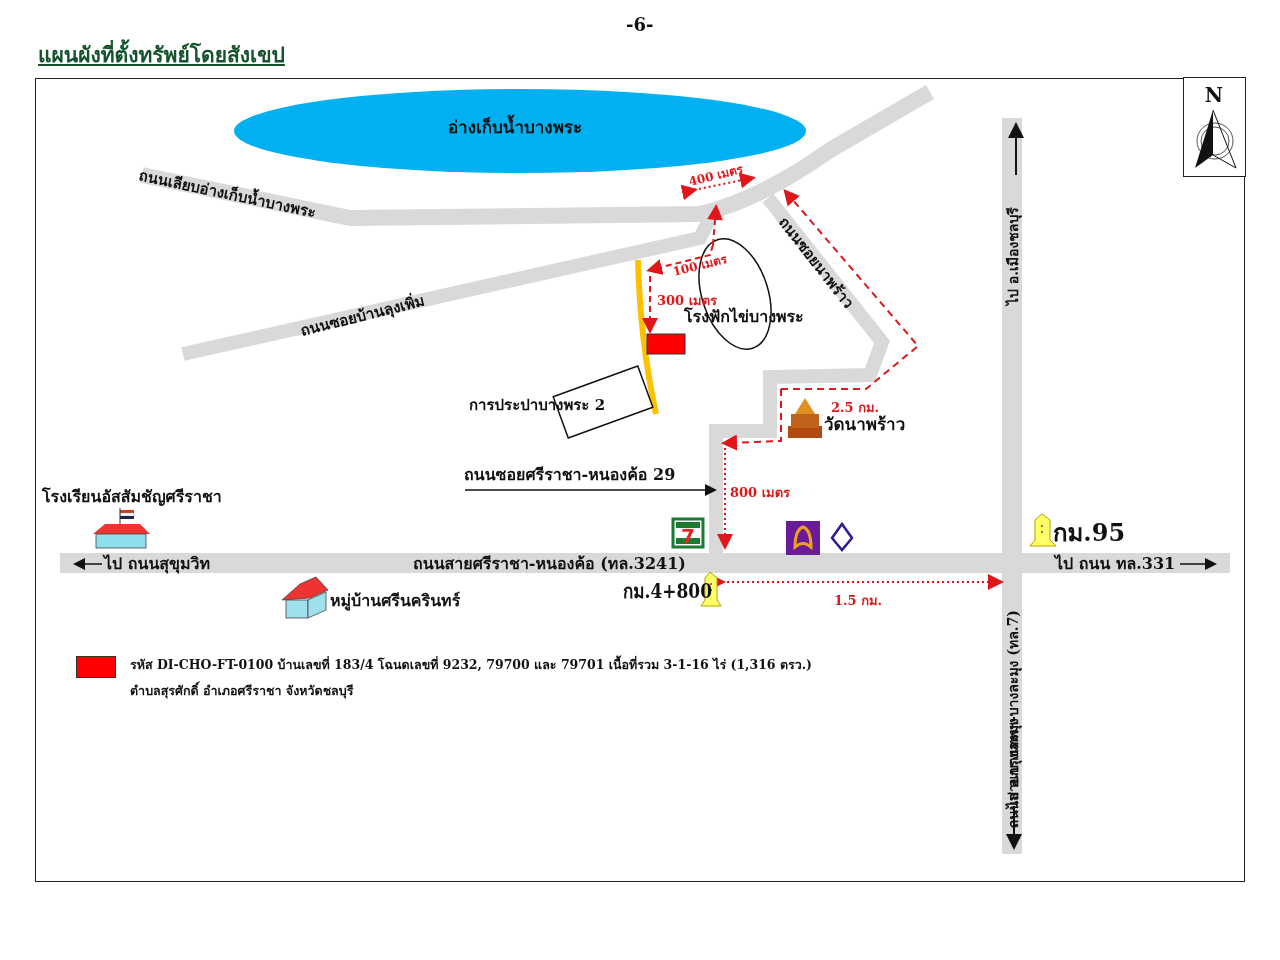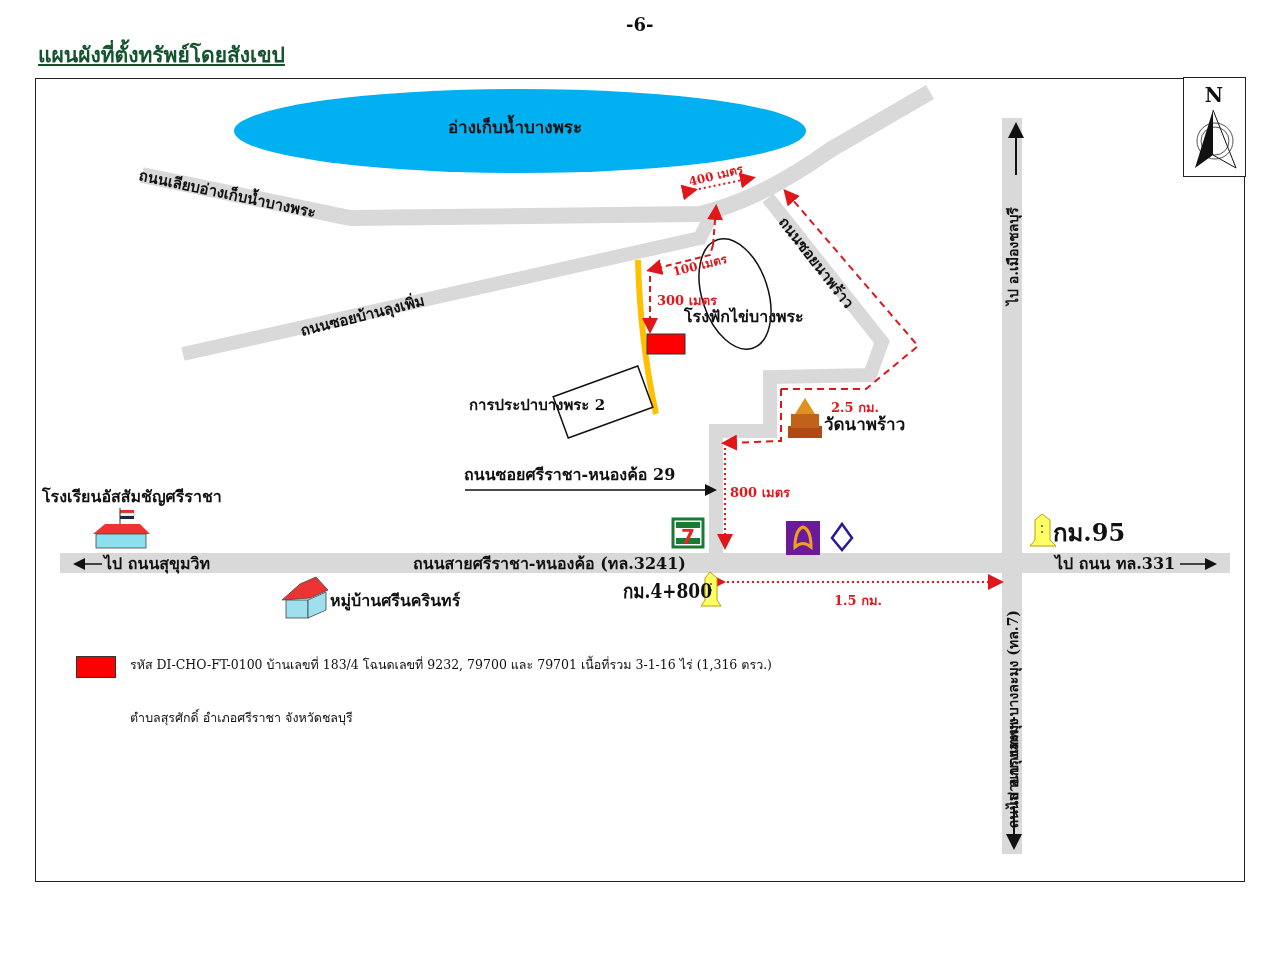--- a/index.html
+++ b/index.html
@@ -4,21 +4,21 @@
 <style>
   html, body { margin: 0; padding: 0; background: #ffffff; }
   body { width: 1280px; height: 960px; position: relative; overflow: hidden; font-family: "DejaVu Serif", serif; }
   .page-number { position: absolute; left: 626px; top: 14px; font-size: 18px; font-weight: bold; color: #111; }
   .page-title { position: absolute; left: 38px; top: 38px; font-size: 21px; font-weight: bold; text-decoration: underline; color: #14532d; }
   .map-frame { position: absolute; left: 35px; top: 78px; width: 1210px; height: 804px; border: 1.5px solid #222; box-sizing: border-box; }
   svg.map { position: absolute; left: 0; top: 0; }
   .lbl { font-family: "DejaVu Serif", serif; font-weight: bold; fill: #111; }
   .red-lbl { font-family: "DejaVu Serif", serif; font-weight: bold; fill: #e0161a; }
   .legend-swatch { position: absolute; left: 76px; top: 656px; width: 38px; height: 20px; background: #ff0000; border: 1px solid #333; }
-  .legend-text { position: absolute; left: 130px; font-size: 12.5px; font-weight: normal; color: #111; white-space: nowrap; }
+  .legend-text { position: absolute; left: 130px; font-size: 12.5px; font-weight: bold; color: #111; white-space: nowrap; }
   .compass-box { position: absolute; left: 1183px; top: 77px; width: 63px; height: 100px; border: 1.5px solid #222; box-sizing: border-box; background: #fff; }
 </style>
 </head>
 <body>
 
 <div class="page-number">-6-</div>
 <div class="page-title">แผนผังที่ตั้งทรัพย์โดยสังเขป</div>
 
 <div class="map-frame"></div>
 
@@ -155,13 +155,13 @@
 <svg style="position:absolute;left:1183px;top:77px;" width="63" height="100">
   <text x="31" y="25" font-size="20" font-weight="bold" text-anchor="middle" font-family="DejaVu Serif, serif" fill="#111">N</text>
   <circle cx="32" cy="64" r="18" fill="none" stroke="#555" stroke-width="1"></circle>
   <circle cx="32" cy="64" r="14" fill="none" stroke="#555" stroke-width="1"></circle>
   <path d="M30,33 L12,91 L30,78 z" fill="#111"></path>
   <path d="M30,33 L53,91 L30,78" fill="none" stroke="#111" stroke-width="1"></path>
 </svg>
 
 <div class="legend-swatch"></div>
 <div class="legend-text" style="top:655px;">รหัส DI-CHO-FT-0100 บ้านเลขที่ 183/4 โฉนดเลขที่ 9232, 79700 และ 79701 เนื้อที่รวม 3-1-16 ไร่ (1,316 ตรว.)</div>
-<div class="legend-text" style="top:681px;margin-top:27px;">ตำบลสุรศักดิ์ อำเภอศรีราชา จังหวัดชลบุรี</div>
+<div class="legend-text" style="top:681px;">ตำบลสุรศักดิ์ อำเภอศรีราชา จังหวัดชลบุรี</div>
 
 </body></html>

